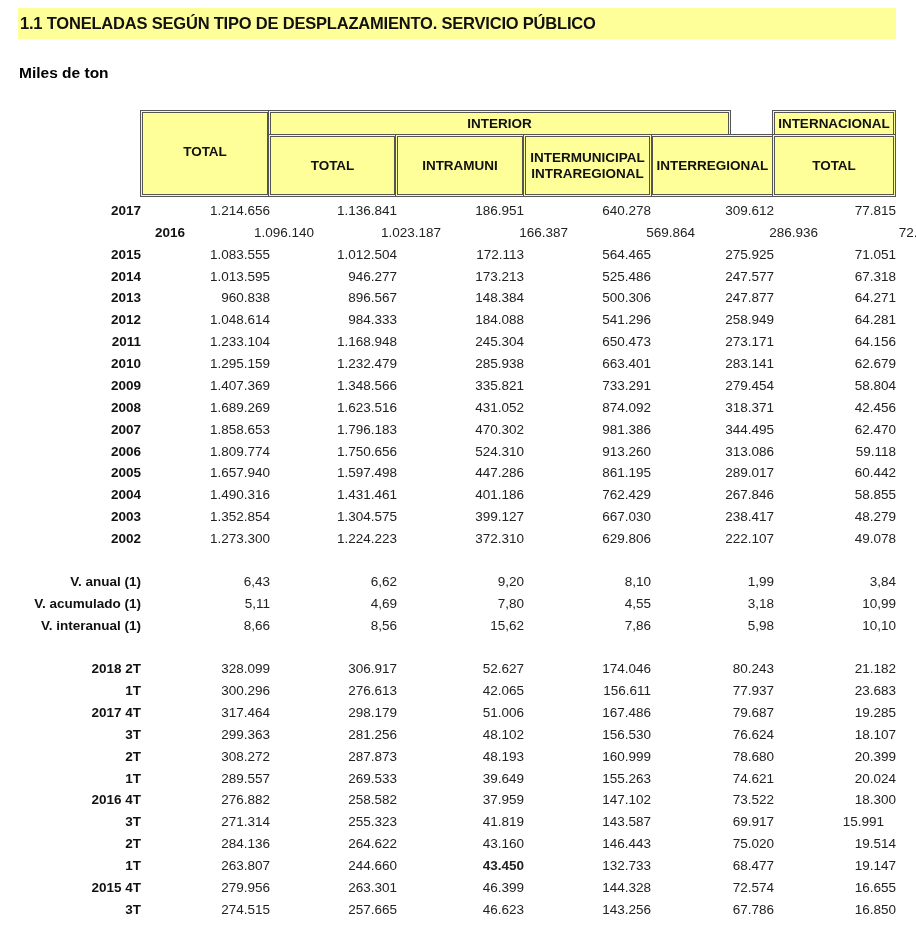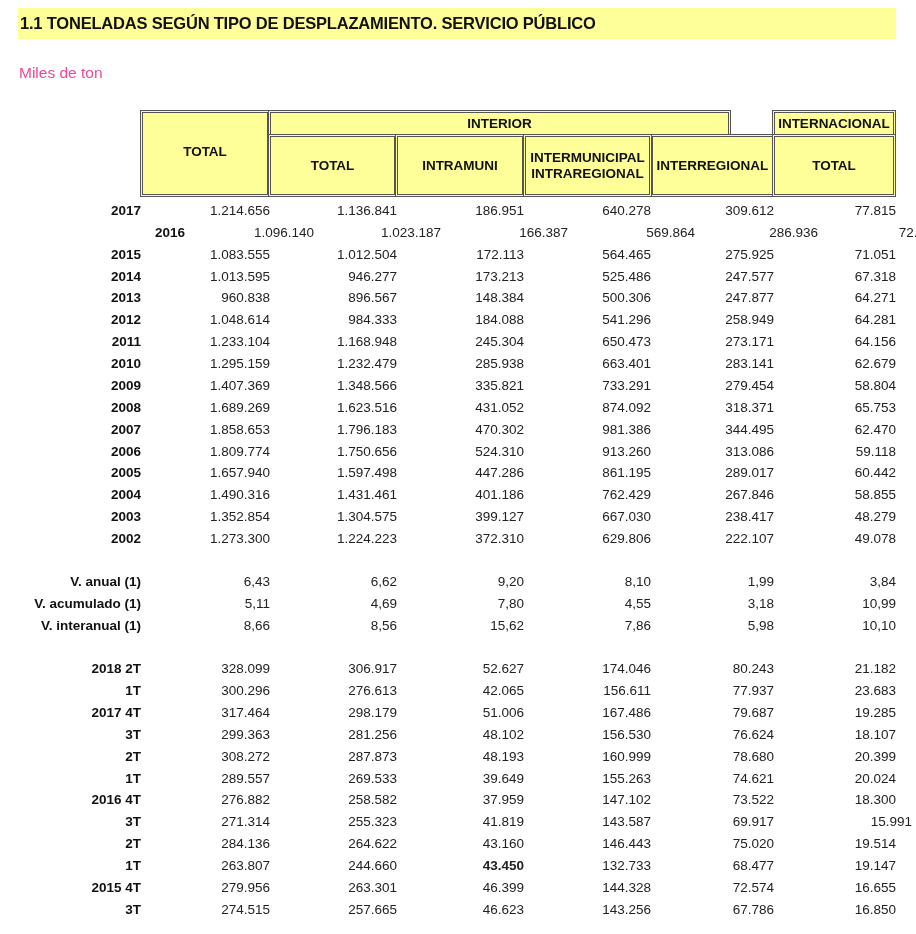--- a/index.html
+++ b/index.html
@@ -2,21 +2,21 @@
 <html><head>
 <meta charset="utf-8">
 <style>
   html, body { margin: 0; padding: 0; background: #ffffff; }
   body { width: 916px; height: 934px; position: relative; overflow: hidden;
          font-family: "Liberation Sans", sans-serif; color: #1a1a1a; }
   .title-bar { position: absolute; left: 18px; top: 8px; width: 878px; height: 31px;
                background: #ffff99; }
   .title-bar span { position: absolute; left: 2px; top: 6px; font-size: 16.5px; font-weight: bold;
                     letter-spacing: -0.2px; color: #111; }
-  .units { position: absolute; left: 19px; top: 64px; font-size: 15.5px; font-weight: normal; color: #ec4899; }
+  .units { position: absolute; left: 19px; top: 64px; font-size: 15.5px; font-weight: bold; color: #000000; }
 
   .hdr { position: absolute; left: 16px; top: 110px; width: 880px; height: 87px; }
   .hcell { position: absolute; box-sizing: border-box; background: #ffff99;
            border: 3px double #555; display: flex; align-items: center; justify-content: center;
            text-align: center; font-size: 13.5px; font-weight: bold; color: #111; line-height: 16px; }
 
   .rows { position: absolute; left: 0; top: 0; width: 916px; }
   .row { position: absolute; left: 0; width: 916px; height: 22px; font-size: 13.5px; }
   .row span { position: absolute; top: 2px; text-align: right; white-space: nowrap; }
   .row .lbl { font-weight: bold; color: #111; }
@@ -126,21 +126,21 @@
       <span class="val" style="right: 142px;">279.454</span>
       <span class="val" style="right: 20px;">58.804</span>
     </div>
     <div class="row" style="top: 397.83px;">
       <span class="lbl" style="right: 775px;">2008</span>
       <span class="val" style="right: 646px;">1.689.269</span>
       <span class="val" style="right: 519px;">1.623.516</span>
       <span class="val" style="right: 392px;">431.052</span>
       <span class="val" style="right: 265px;">874.092</span>
       <span class="val" style="right: 142px;">318.371</span>
-      <span class="val" style="right: 20px;">65.753</span>
+      <span class="val" style="right: 20px;">42.456</span>
     </div>
     <div class="row" style="top: 419.7px;">
       <span class="lbl" style="right: 775px;">2007</span>
       <span class="val" style="right: 646px;">1.858.653</span>
       <span class="val" style="right: 519px;">1.796.183</span>
       <span class="val" style="right: 392px;">470.302</span>
       <span class="val" style="right: 265px;">981.386</span>
       <span class="val" style="right: 142px;">344.495</span>
       <span class="val" style="right: 20px;">62.470</span>
     </div>
@@ -279,21 +279,21 @@
       <span class="val" style="right: 142px;">73.522</span>
       <span class="val" style="right: 20px;">18.300</span>
     </div>
     <div class="row" style="top: 812.3px;">
       <span class="lbl" style="right: 775px;">3T</span>
       <span class="val" style="right: 646px;">271.314</span>
       <span class="val" style="right: 519px;">255.323</span>
       <span class="val" style="right: 392px;">41.819</span>
       <span class="val" style="right: 265px;">143.587</span>
       <span class="val" style="right: 142px;">69.917</span>
-      <span class="val" style="right: 4px; text-align: center;">15.991</span>
+      <span class="val" style="right: 32px; text-align: center;">15.991</span>
     </div>
     <div class="row" style="top: 834.2px;">
       <span class="lbl" style="right: 775px;">2T</span>
       <span class="val" style="right: 646px;">284.136</span>
       <span class="val" style="right: 519px;">264.622</span>
       <span class="val" style="right: 392px;">43.160</span>
       <span class="val" style="right: 265px;">146.443</span>
       <span class="val" style="right: 142px;">75.020</span>
       <span class="val" style="right: 20px;">19.514</span>
     </div>

